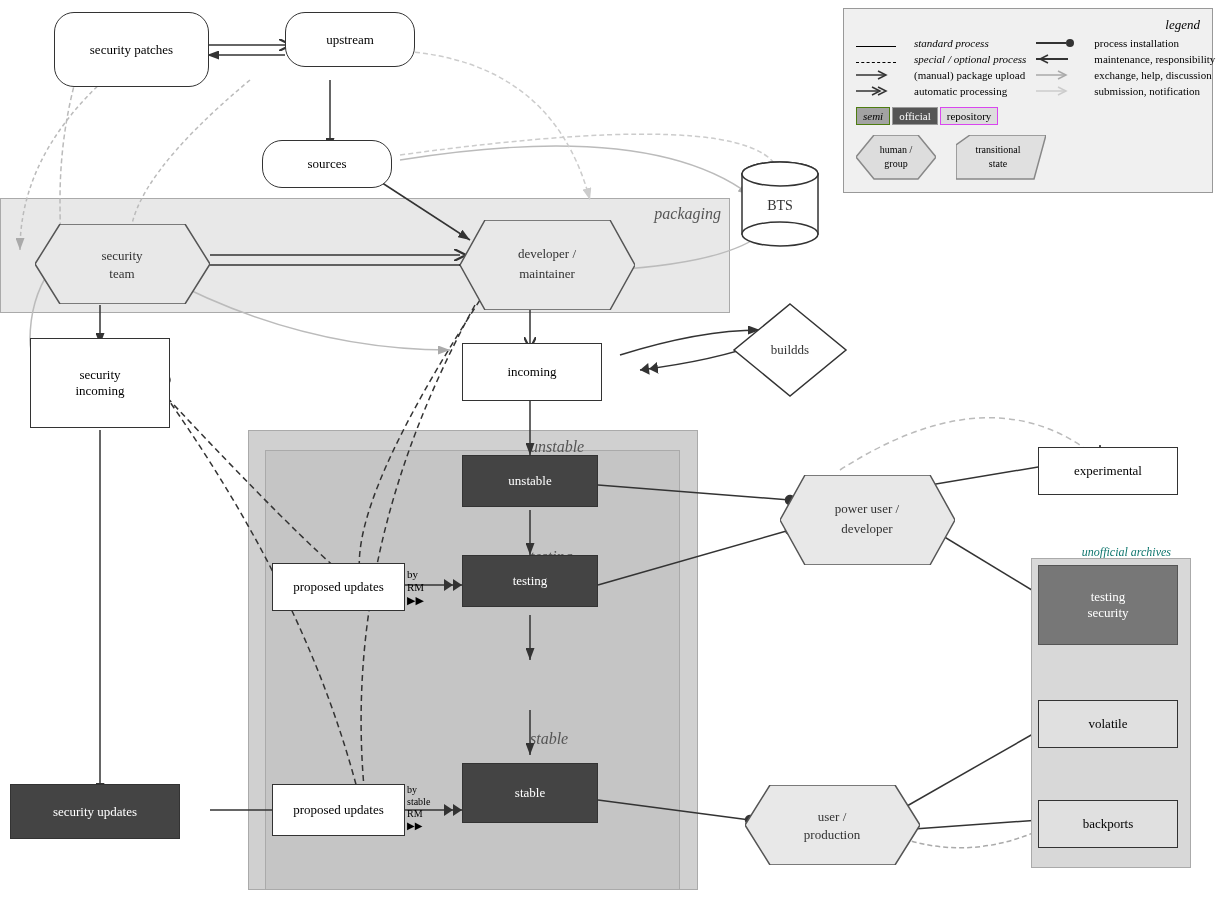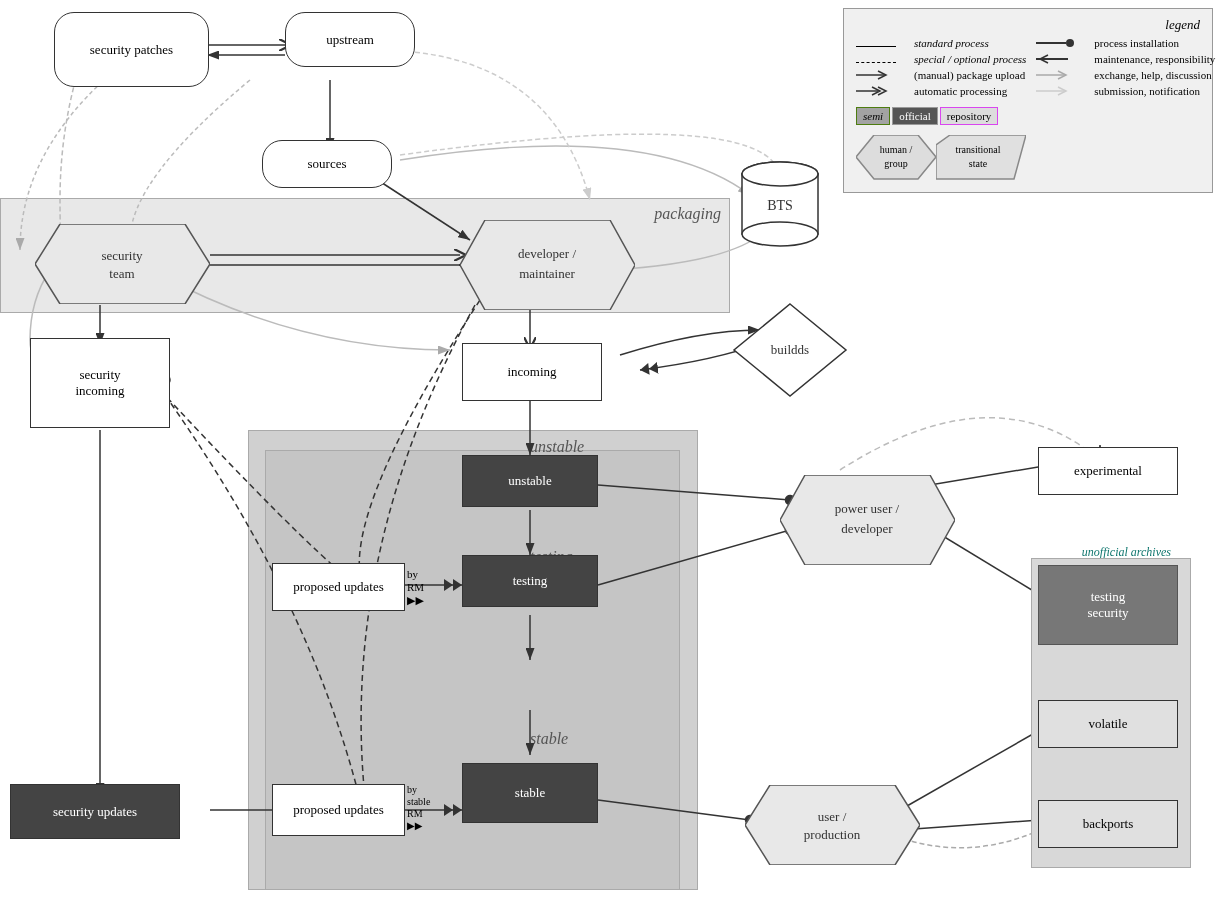--- a/index.html
+++ b/index.html
@@ -468,21 +468,21 @@
         </div>
       </div>
     </div>
 
     <div style="margin-top:10px;display:flex;align-items:center;gap:2px;font-size:11px;">
       <span class="repo-semi">semi</span>
       <span class="repo-official">official</span>
       <span class="repo-label">repository</span>
     </div>
 
-    <div style="margin-top:10px;display:flex;align-items:flex-start;">
+    <div style="margin-top:10px;display:flex;align-items:flex-start;gap:20px;">
       <div style="position:relative;">
         <svg width="80" height="45">
           <polygon points="18,0 62,0 80,22 62,44 18,44 0,22" fill="#ddd" stroke="#888" stroke-width="1.5"></polygon>
           <text x="40" y="18" text-anchor="middle" font-family="serif" font-size="10">human /</text>
           <text x="40" y="32" text-anchor="middle" font-family="serif" font-size="10">group</text>
         </svg>
       </div>
       <div>
         <svg width="90" height="45">
           <polygon points="0,10 14,0 90,0 78,44 0,44" fill="#e0e0e0" stroke="#888" stroke-width="1.5"></polygon>

